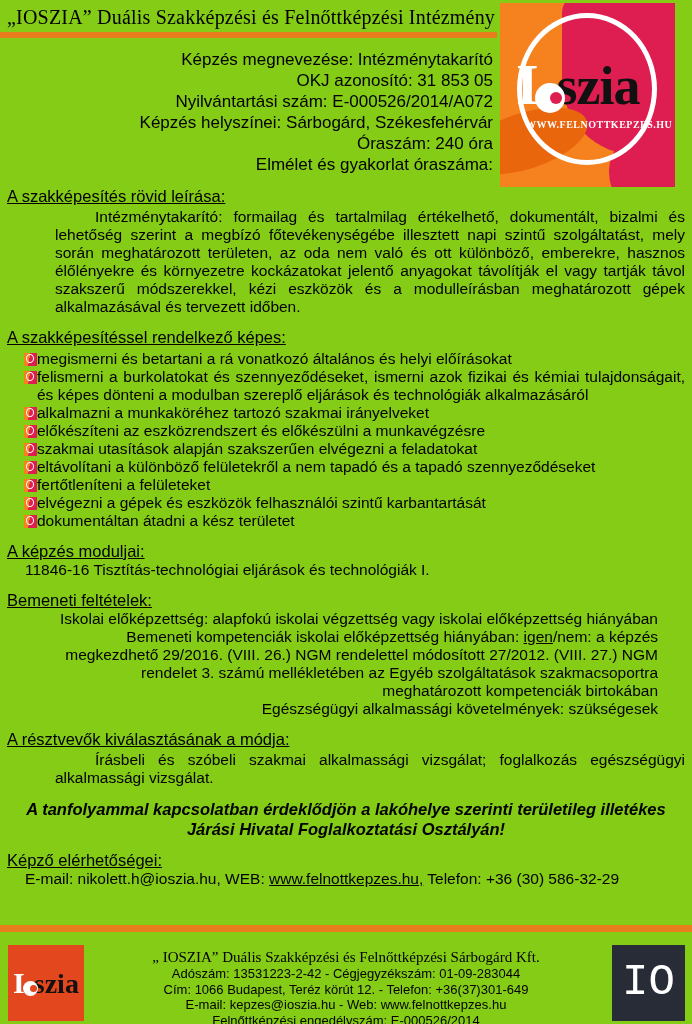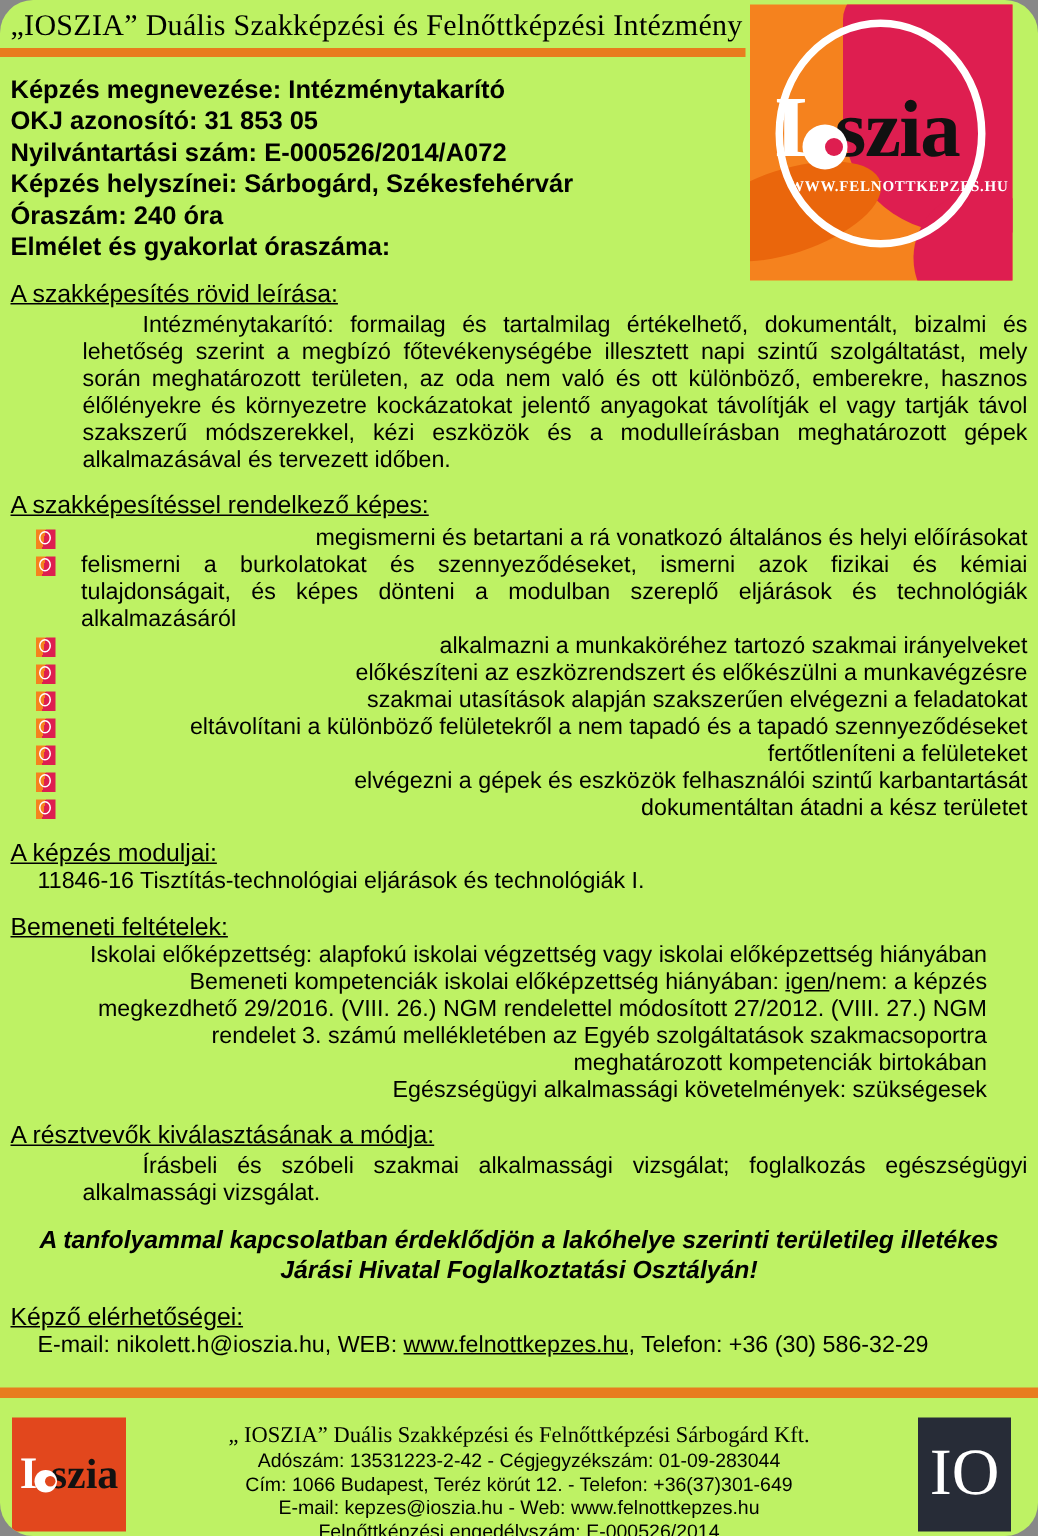--- a/index.html
+++ b/index.html
@@ -2,46 +2,46 @@
 <html><head>
 <meta charset="utf-8">
 <style>
   * { margin: 0; padding: 0; box-sizing: border-box; }
   html, body { background: #888; }
   .page {
     position: relative;
     width: 692px;
     height: 1024px;
     margin: 0 auto;
-    background: #bef264;
+    background: #84cc16;
     font-family: "Liberation Sans", sans-serif;
     color: #000;
     overflow: hidden;
-    border-radius: 22px;
   }
   
   .header-title {
     font-family: "Liberation Serif", serif;
     font-size: 20px;
     padding: 6px 0 0 7px;
     letter-spacing: 0.2px;
   }
   .header-rule {
     width: 497px;
     height: 6px;
     background: #E87D1E;
     margin-top: 3px;
   }
   
   .course-info {
     margin: 11px 0 0 7px;
     width: 486px;
-    font-weight: bold;
+    font-weight: normal;
     font-size: 17px;
     line-height: 21px;
+    text-align: right;
   }
   
   .logo {
     position: absolute;
     top: 3px;
     left: 500px;
     width: 175px;
     height: 184px;
     background: #F5821E;
     overflow: hidden;
@@ -124,22 +124,21 @@
     text-align: justify;
     margin-left: 48px;
   }
   ul.cap-list {
     list-style: none;
     margin: 3px 0 0 17px;
   }
   ul.cap-list li {
     display: flex;
     align-items: flex-start;
-    gap: 17px;
-    justify-content: space-between;
+    gap: 0;
   }
   .bullet {
     flex: 0 0 13px;
     width: 13px; height: 13px;
     margin-top: 2.5px;
     background: linear-gradient(100deg, #F5821E 42%, #DE1E50 42%);
     position: relative;
   }
   .bullet-ring {
     position: absolute;
@@ -205,24 +204,24 @@
     font-size: 13px;
     line-height: 15.8px;
   }
   .footer-center .serif-line {
     font-family: "Liberation Serif", serif;
     font-size: 15px;
   }
   .footer-logo-right {
     position: absolute;
     left: 612px; top: 13px;
-    width: 62px; height: 76px;
+    width: 73px; height: 76px;
     background: #272C37;
     color: #fff;
-    font-family: Liberation Serif, serif;
+    font-family: Liberation Mono, monospace;
     font-size: 44px;
     text-align: center;
     line-height: 74px;
   }
 </style>
 </head>
 <body>
 
 <div class="page">
 

